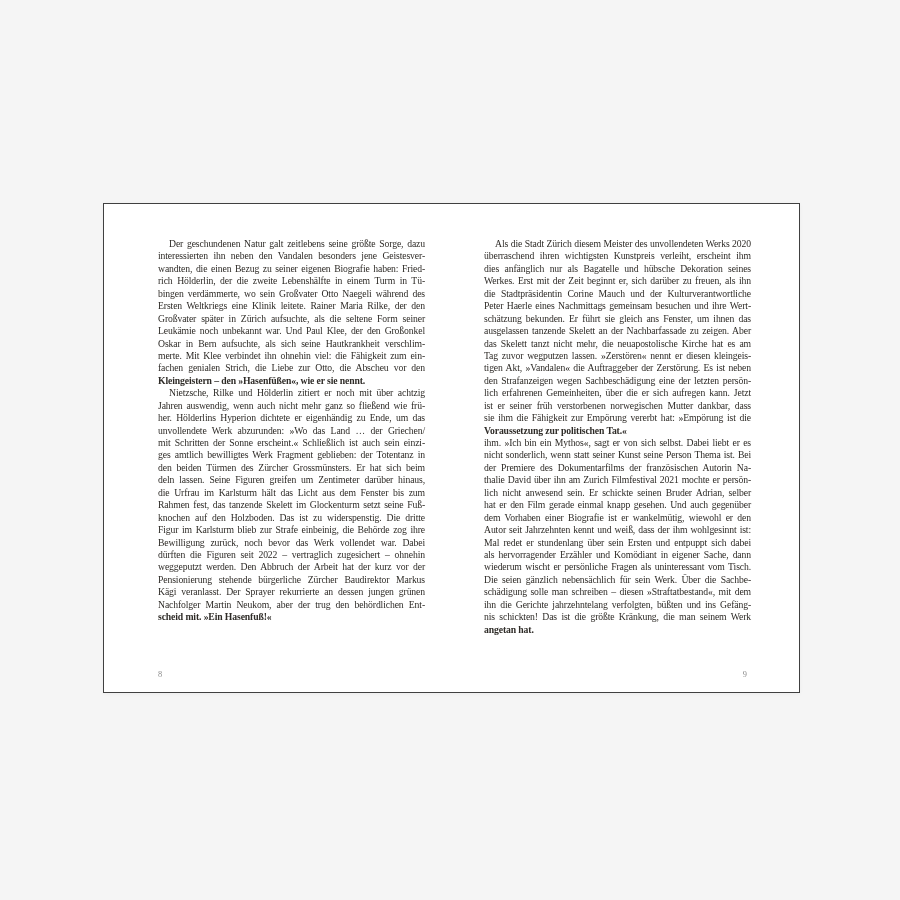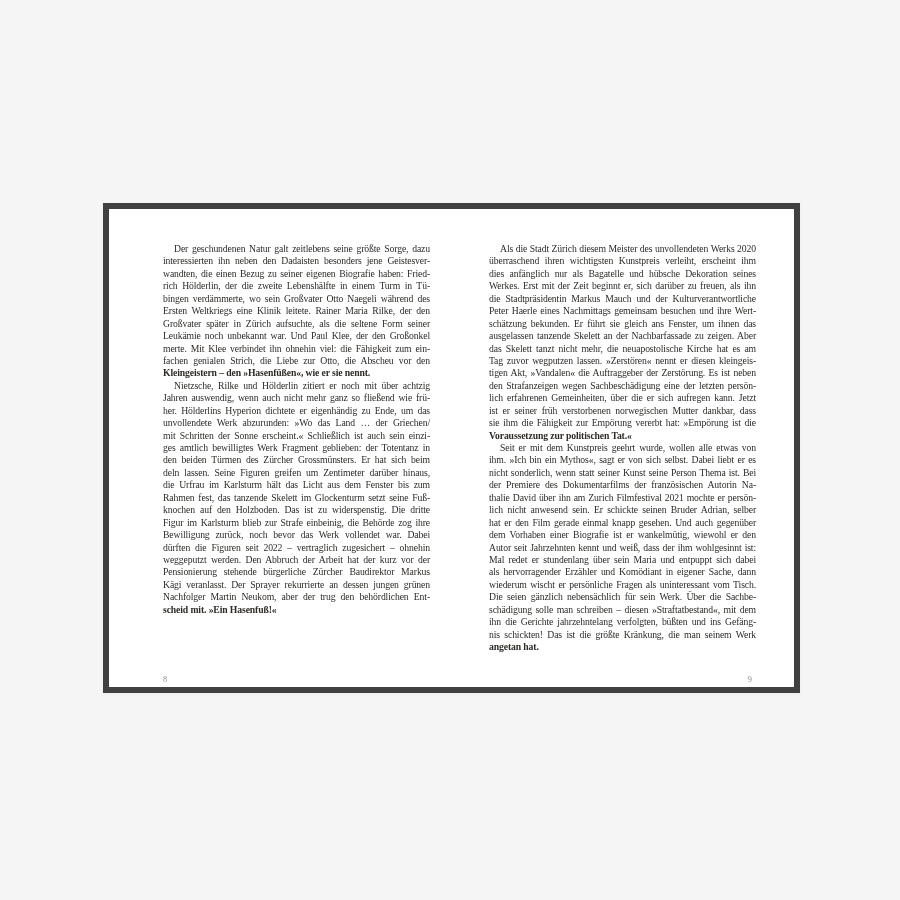--- a/index.html
+++ b/index.html
@@ -17,21 +17,21 @@
     height: 900px;
     background: #f5f5f5;
   }
   .spread {
     position: absolute;
     left: 103px;
     top: 203px;
     width: 697px;
     height: 490px;
     background: #ffffff;
-    border: 6px solid #404040;
+    border: 1px solid #404040;
     box-sizing: border-box;
     box-shadow: 0 1px 4px rgba(0,0,0,0.04);
   }
   .page-column {
     position: absolute;
     top: 34px;
     width: 267px;
     color: #2e2b27;
     font-size: 9.7px;
     line-height: 12.45px;
@@ -60,27 +60,28 @@
   .folio.folio-right { left: 376px; width: 267px; text-align: right; }
 </style>
 </head>
 <body>
 
 <div class="canvas">
   <div class="spread">
     <div class="page-column left">
         <div class="para">
           <div class="line indent">Der geschundenen Natur galt zeitlebens seine größte Sorge, dazu</div>
-          <div class="line">interessierten ihn neben den Dadaisten besonders jene Geistesver-</div>
+          <div class="line">interessierten ihn neben den Vandalen besonders jene Geistesver-</div>
           <div class="line">wandten, die einen Bezug zu seiner eigenen Biografie haben: Fried-</div>
           <div class="line">rich Hölderlin, der die zweite Lebenshälfte in einem Turm in Tü-</div>
           <div class="line">bingen verdämmerte, wo sein Großvater Otto Naegeli während des</div>
           <div class="line">Ersten Weltkriegs eine Klinik leitete. Rainer Maria Rilke, der den</div>
           <div class="line">Großvater später in Zürich aufsuchte, als die seltene Form seiner</div>
           <div class="line">Leukämie noch unbekannt war. Und Paul Klee, der den Großonkel</div>
+          <div class="line">Oskar in Bern aufsuchte, als sich seine Hautkrankheit verschlim-</div>
           <div class="line">merte. Mit Klee verbindet ihn ohnehin viel: die Fähigkeit zum ein-</div>
           <div class="line">fachen genialen Strich, die Liebe zur Otto, die Abscheu vor den</div>
           <div class="line para-end">Kleingeistern – den »Hasenfüßen«, wie er sie nennt.</div>
         </div>
         <div class="para">
           <div class="line indent">Nietzsche, Rilke und Hölderlin zitiert er noch mit über achtzig</div>
           <div class="line">Jahren auswendig, wenn auch nicht mehr ganz so fließend wie frü-</div>
           <div class="line"><span>her. Hölderlins </span><span style="">Hyperion</span><span> dichtete er eigenhändig zu Ende, um das</span></div>
           <div class="line">unvollendete Werk abzurunden: »Wo das Land … der Griechen/</div>
           <div class="line">mit Schritten der Sonne erscheint.« Schließlich ist auch sein einzi-</div>
@@ -99,44 +100,43 @@
           <div class="line">Nachfolger Martin Neukom, aber der trug den behördlichen Ent-</div>
           <div class="line para-end">scheid mit. »Ein Hasenfuß!«</div>
         </div>
       </div>
     <div class="page-column right">
         <div class="para">
           <div class="line indent">Als die Stadt Zürich diesem Meister des unvollendeten Werks 2020</div>
           <div class="line">überraschend ihren wichtigsten Kunstpreis verleiht, erscheint ihm</div>
           <div class="line">dies anfänglich nur als Bagatelle und hübsche Dekoration seines</div>
           <div class="line">Werkes. Erst mit der Zeit beginnt er, sich darüber zu freuen, als ihn</div>
-          <div class="line">die Stadtpräsidentin Markus Mauch und der Kulturverantwortliche</div>
+          <div class="line">die Stadtpräsidentin Corine Mauch und der Kulturverantwortliche</div>
           <div class="line">Peter Haerle eines Nachmittags gemeinsam besuchen und ihre Wert-</div>
           <div class="line">schätzung bekunden. Er führt sie gleich ans Fenster, um ihnen das</div>
           <div class="line">ausgelassen tanzende Skelett an der Nachbarfassade zu zeigen. Aber</div>
           <div class="line">das Skelett tanzt nicht mehr, die neuapostolische Kirche hat es am</div>
           <div class="line">Tag zuvor wegputzen lassen. »Zerstören« nennt er diesen kleingeis-</div>
           <div class="line">tigen Akt, »Vandalen« die Auftraggeber der Zerstörung. Es ist neben</div>
           <div class="line">den Strafanzeigen wegen Sachbeschädigung eine der letzten persön-</div>
           <div class="line">lich erfahrenen Gemeinheiten, über die er sich aufregen kann. Jetzt</div>
           <div class="line">ist er seiner früh verstorbenen norwegischen Mutter dankbar, dass</div>
           <div class="line">sie ihm die Fähigkeit zur Empörung vererbt hat: »Empörung ist die</div>
           <div class="line para-end">Voraussetzung zur politischen Tat.«</div>
         </div>
         <div class="para">
-          <div class="line indent">Seit er mit dem Kunstpreis geehrt wurde, wollen alle etwas von</div>
           <div class="line">ihm. »Ich bin ein Mythos«, sagt er von sich selbst. Dabei liebt er es</div>
           <div class="line">nicht sonderlich, wenn statt seiner Kunst seine Person Thema ist. Bei</div>
           <div class="line">der Premiere des Dokumentarfilms der französischen Autorin Na-</div>
           <div class="line">thalie David über ihn am Zurich Filmfestival 2021 mochte er persön-</div>
           <div class="line">lich nicht anwesend sein. Er schickte seinen Bruder Adrian, selber</div>
           <div class="line">hat er den Film gerade einmal knapp gesehen. Und auch gegenüber</div>
           <div class="line">dem Vorhaben einer Biografie ist er wankelmütig, wiewohl er den</div>
           <div class="line">Autor seit Jahrzehnten kennt und weiß, dass der ihm wohlgesinnt ist:</div>
-          <div class="line">Mal redet er stundenlang über sein Maria und entpuppt sich dabei</div>
+          <div class="line">Mal redet er stundenlang über sein Ersten und entpuppt sich dabei</div>
           <div class="line">als hervorragender Erzähler und Komödiant in eigener Sache, dann</div>
           <div class="line">wiederum wischt er persönliche Fragen als uninteressant vom Tisch.</div>
           <div class="line">Die seien gänzlich nebensächlich für sein Werk. Über die Sachbe-</div>
           <div class="line">schädigung solle man schreiben – diesen »Straftatbestand«, mit dem</div>
           <div class="line">ihn die Gerichte jahrzehntelang verfolgten, büßten und ins Gefäng-</div>
           <div class="line">nis schickten! Das ist die größte Kränkung, die man seinem Werk</div>
           <div class="line para-end">angetan hat.</div>
         </div>
       </div>
     <div class="folio folio-left">8</div>

